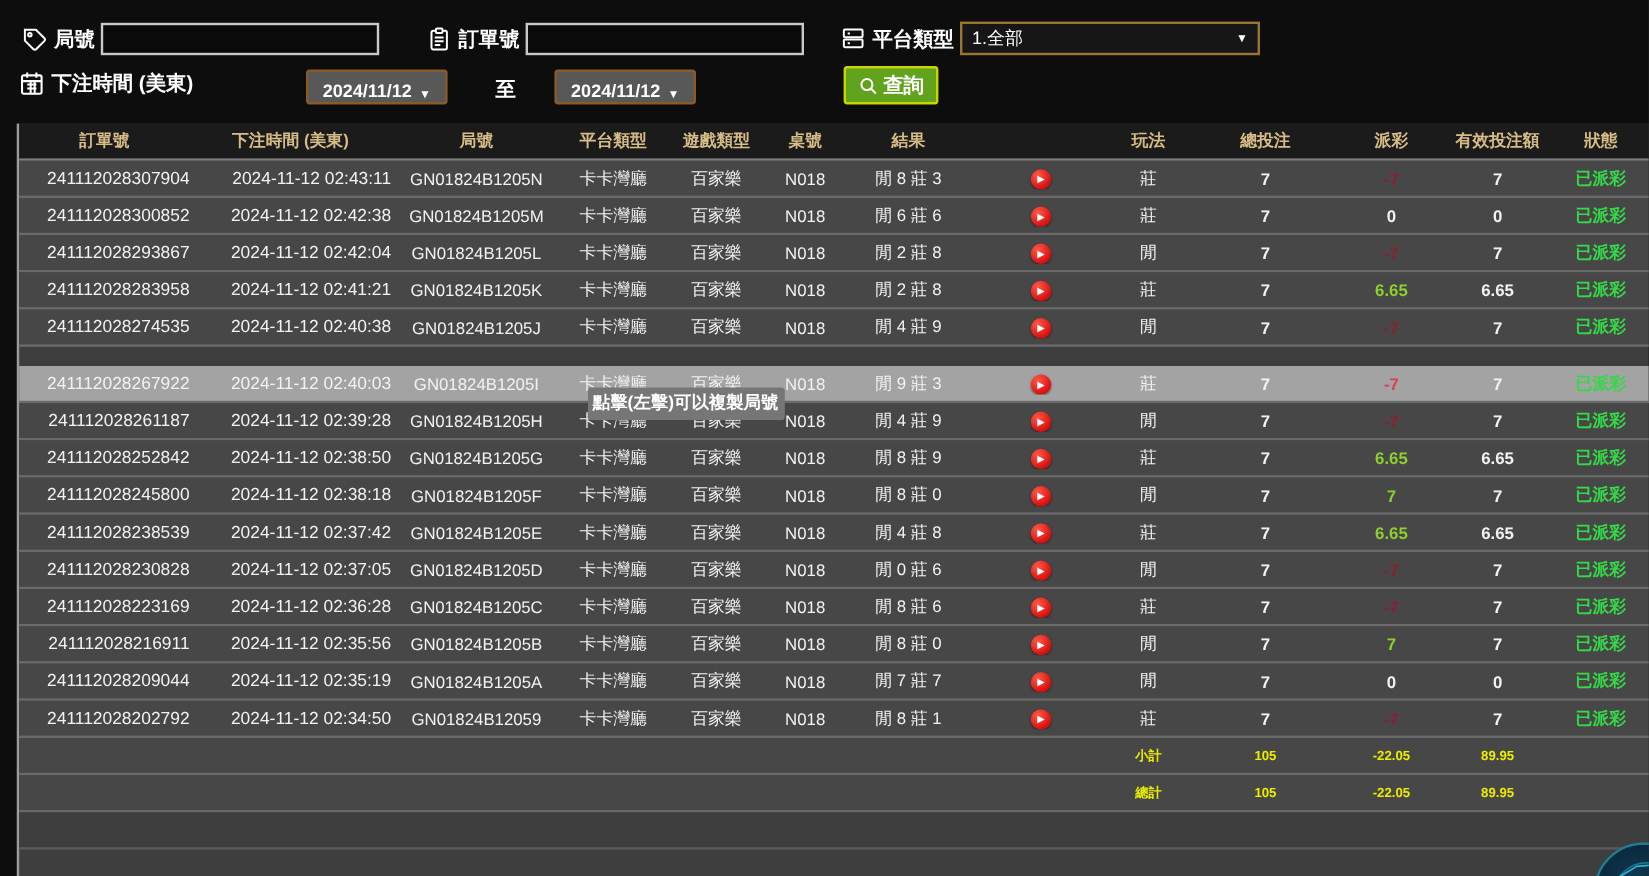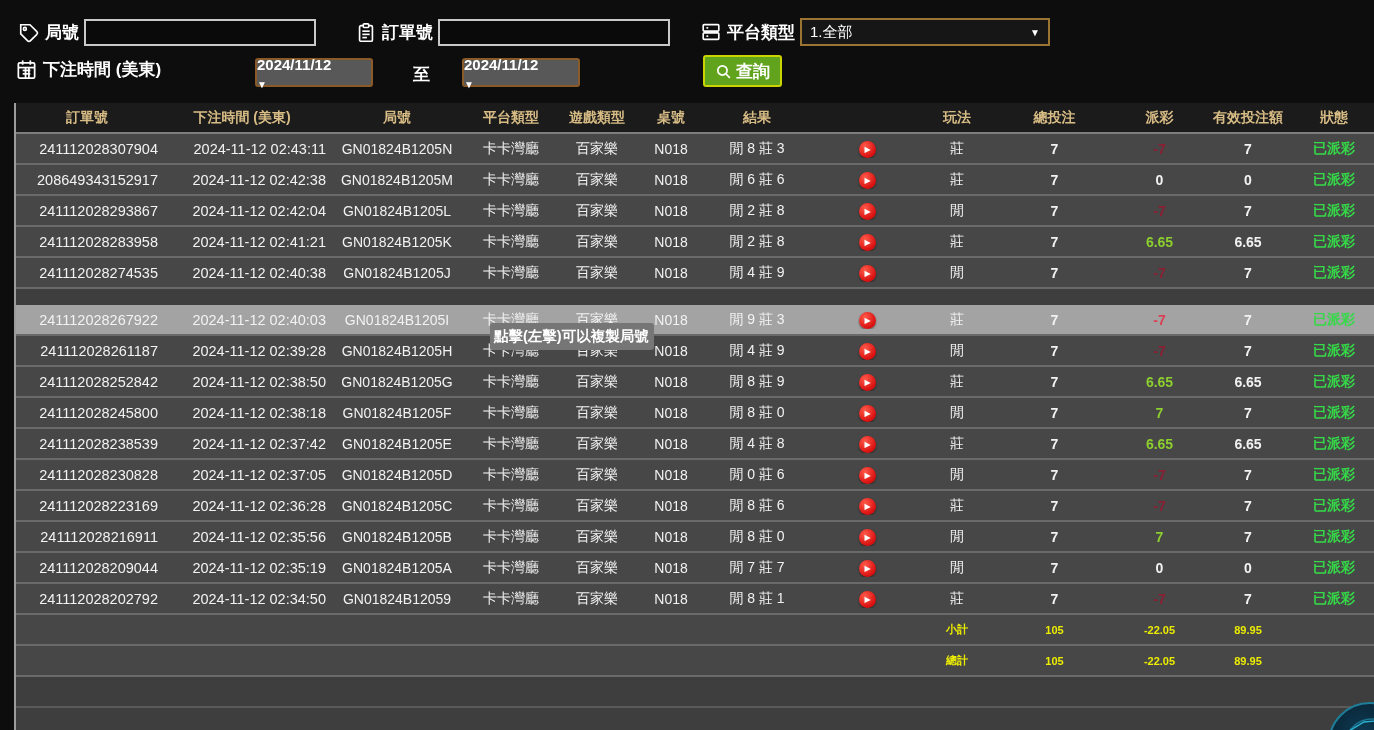--- a/index.html
+++ b/index.html
@@ -15,21 +15,21 @@
   .flabel { font-weight:bold; font-size:17px; color:#fff; }
   .fgroup { position:absolute; display:flex; align-items:center; gap:5px; }
   .icon { display:inline-flex; align-items:center; justify-content:center; }
   .txt-input {
     background:#0a0a0a; border:2px solid #c9c9c9; color:#fff;
     height:27px; width:232px; font-size:14px; padding:0 6px; outline:none;
   }
   .date-btn {
     background:#585858; border:2px solid #8a5a28; border-radius:3px;
     color:#fff; font-weight:bold; font-size:15px; height:29px; min-width:118px;
-    display:flex; align-items:flex-start; justify-content:center; gap:6px; cursor:pointer;flex-direction:column;
+    display:flex; align-items:flex-end; justify-content:center; gap:6px; cursor:pointer;
   }
   .caret { font-size:10px; color:#fff; }
   .select-box {
     background:#161616; border:2px solid #9a7430; color:#fff;
     height:28px; width:250px; font-size:15px; padding:0 8px;
     display:flex; align-items:center; justify-content:space-between; cursor:pointer;
   }
   .search-btn {
     background:#61a31c; border:2px solid #c9d400; border-radius:3px;
     color:#fff; font-weight:bold; font-size:17px; height:32px; padding:12px 10px;
@@ -201,21 +201,21 @@
             <span>▶</span>
           </span>
     </div>
     <div class="td play">莊</div>
     <div class="td bet">7</div>
     <div class="td payout neg">-7</div>
     <div class="td valid">7</div>
     <div class="td status">已派彩</div>
   </div>
       <div class="grid-row tr">
-    <div class="td order">208649343152917</div>
+    <div class="td order">241112028300852</div>
     <div class="td time">2024-11-12 02:42:38</div>
     <div class="td round">GN01824B1205M</div>
     <div class="td platform">卡卡灣廳</div>
     <div class="td game">百家樂</div>
     <div class="td tableno">N018</div>
     <div class="td result">閒 6 莊 6</div>
     <div class="td replay">
       <span class="play-dot">
             <span>▶</span>
           </span>

